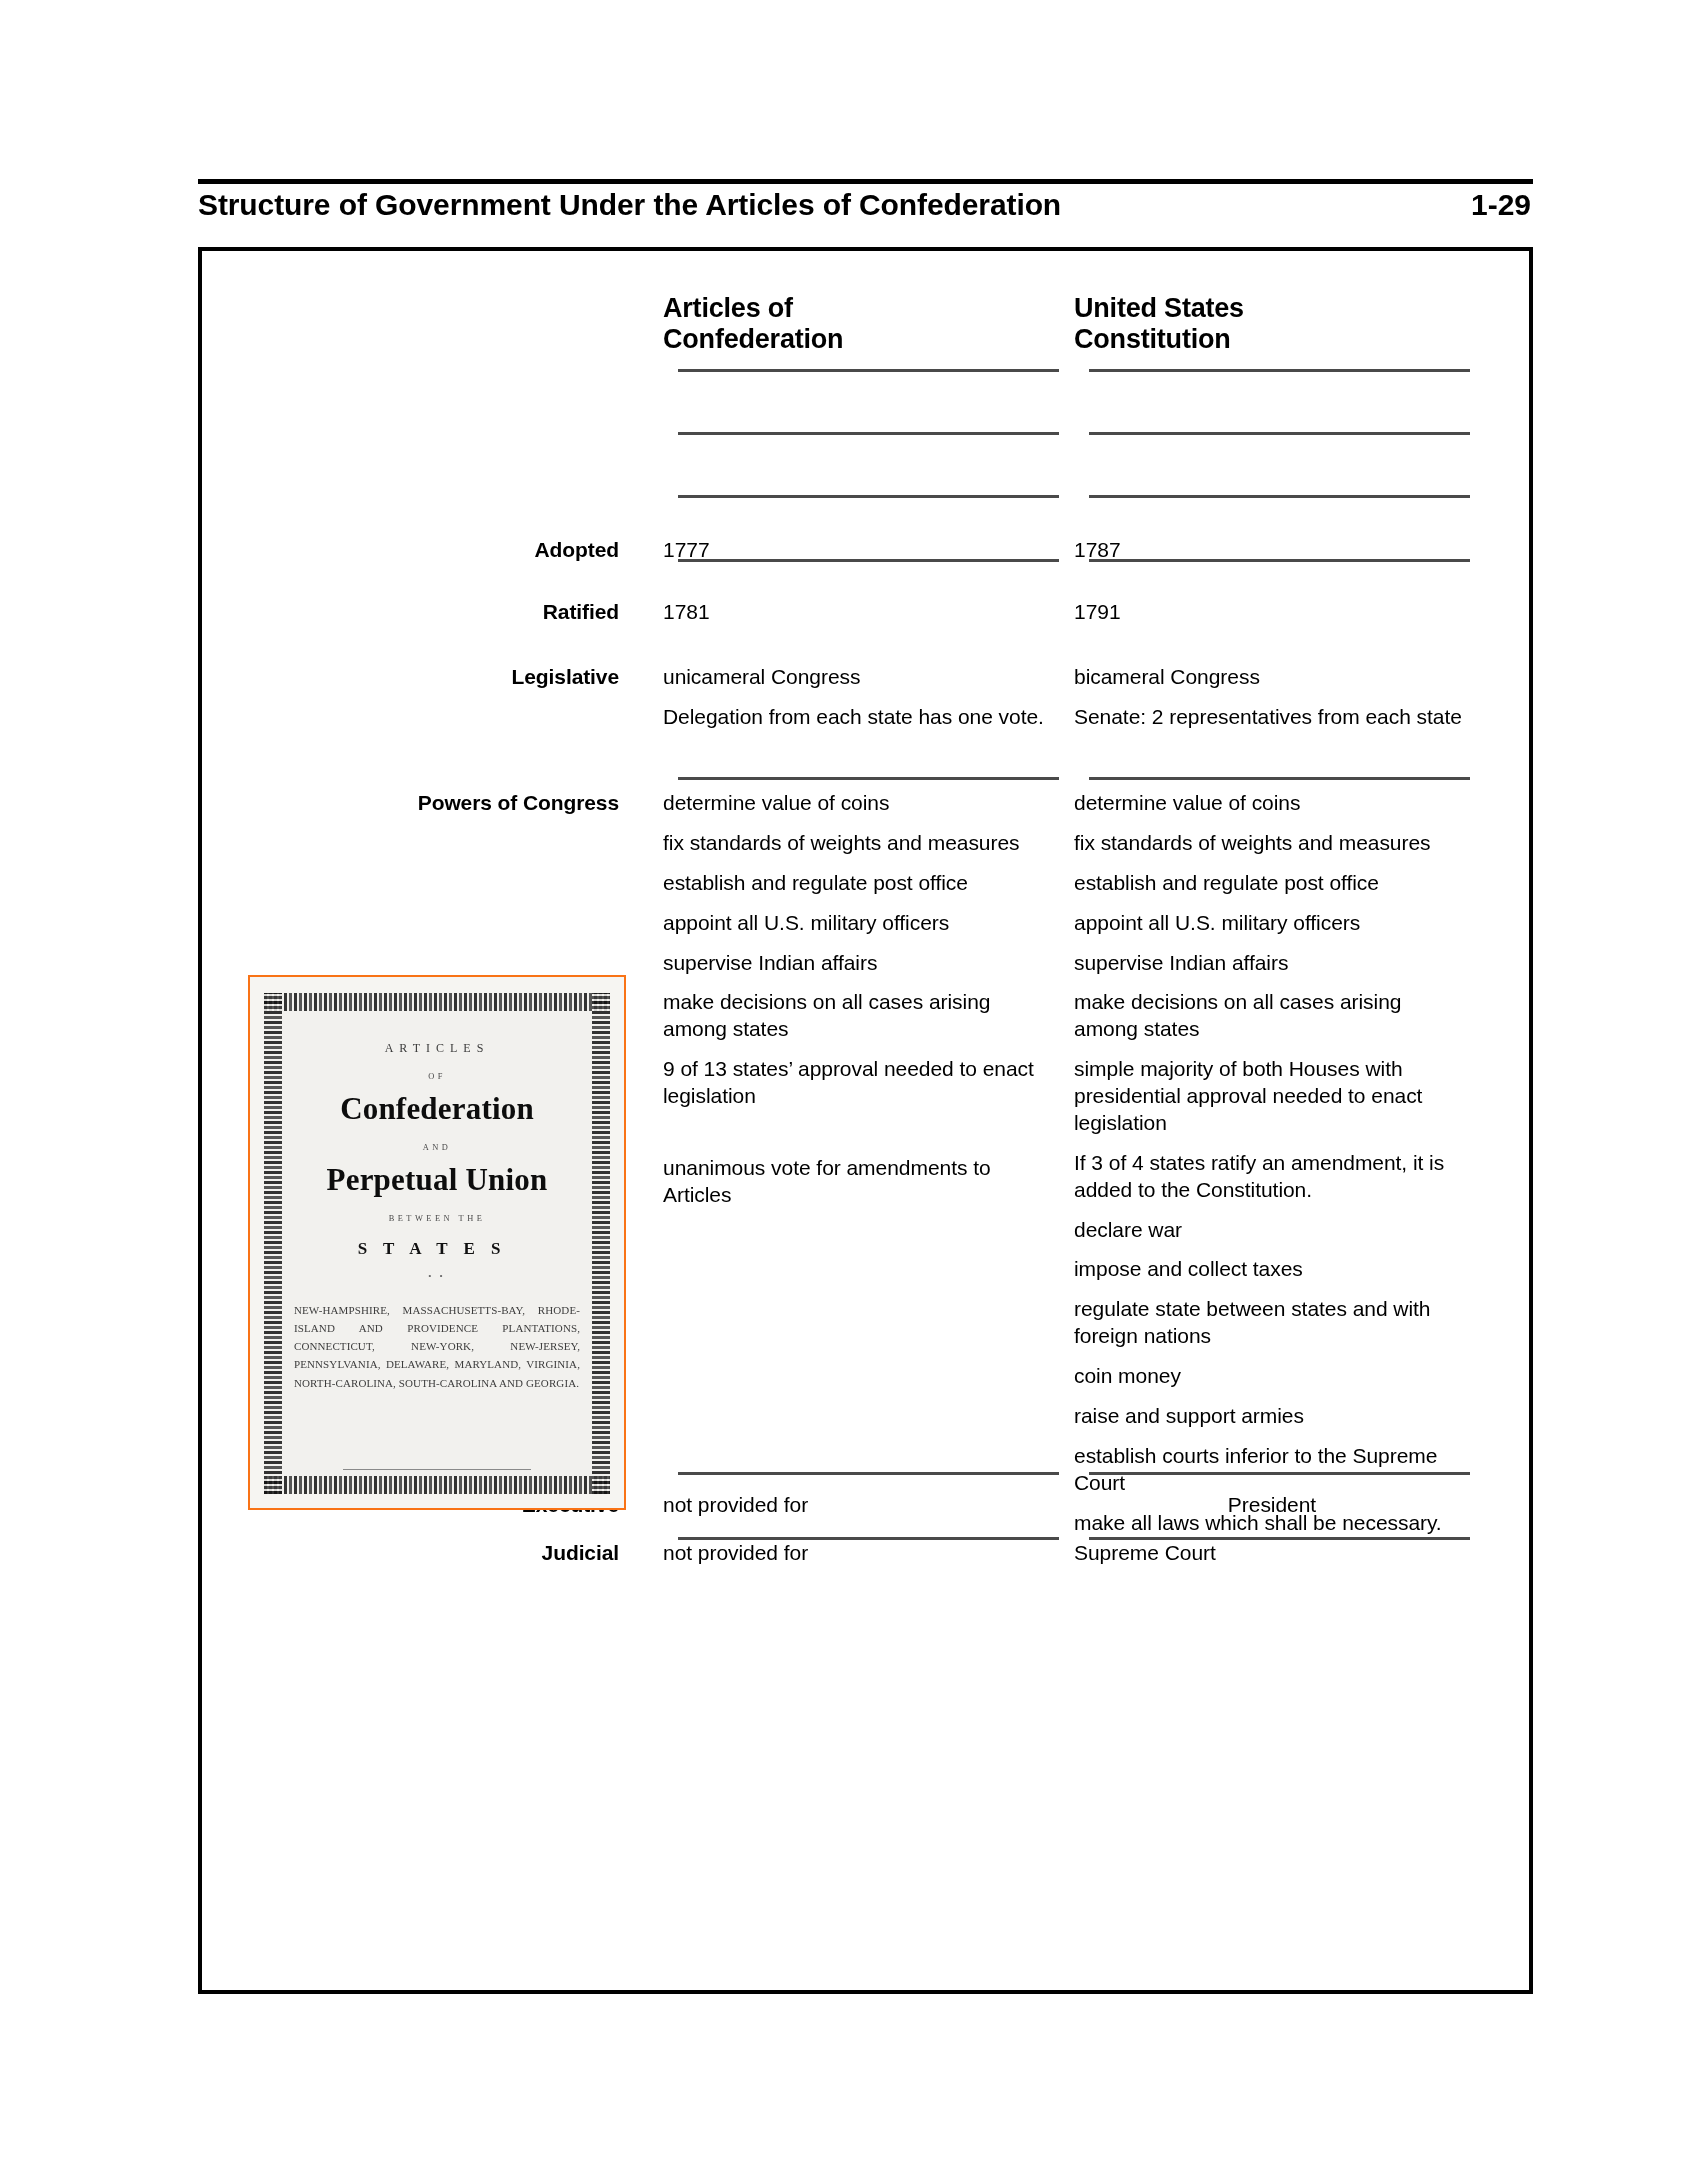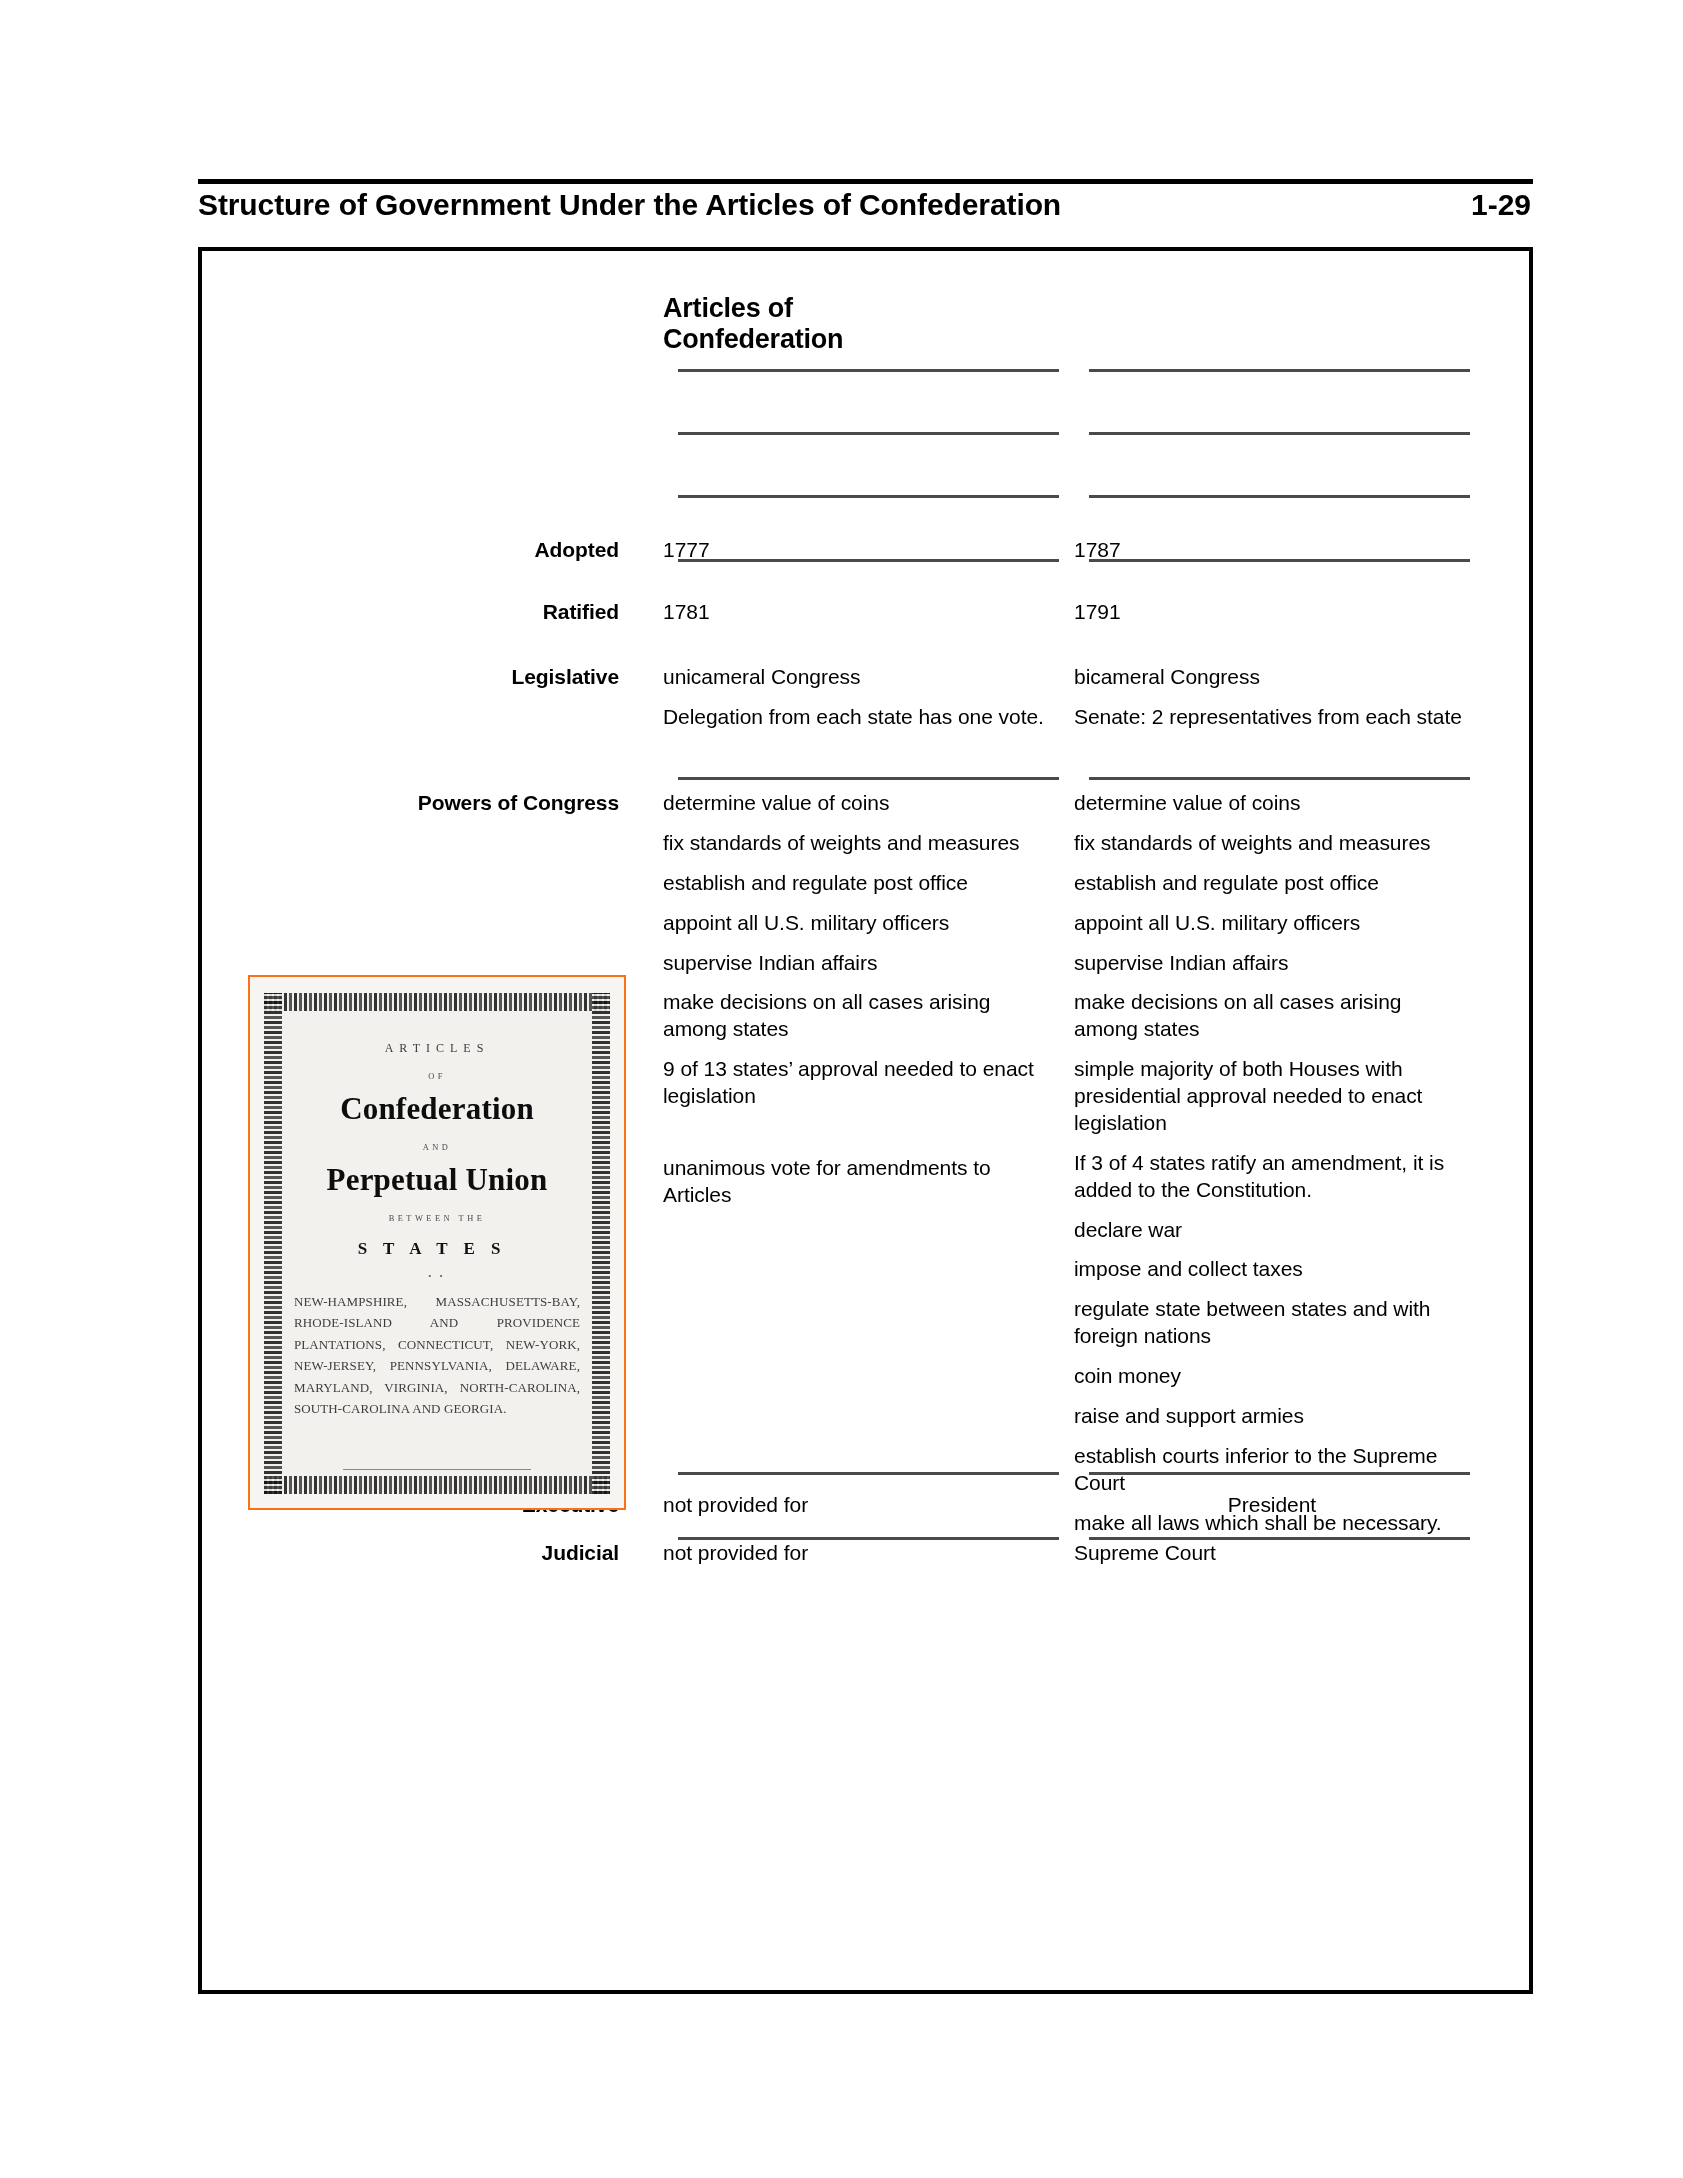--- a/index.html
+++ b/index.html
@@ -199,26 +199,26 @@
     margin-top: 16px;
     color: #111;
   }
   .il-dots {
     font-size: 9px;
     letter-spacing: 3px;
     color: #666;
     margin-top: 12px;
   }
   .il-list {
-    font-size: 13px;
+    font-size: 11px;
     line-height: 1.65;
     letter-spacing: 0.1px;
     color: #3d3d3d;
     text-align: justify;
-    margin-top: 10px;
+    margin-top: 20px;
     padding: 0 4px;
     filter: blur(0.2px);
   }
   .il-footrule {
     position: absolute;
     left: 18%;
     right: 18%;
     bottom: 2px;
     height: 1px;
     background: #8a8a8a;
@@ -235,20 +235,24 @@
     <div class="header-page">1-29</div>
   </div>
 
   <div class="frame"></div>
 
   <div class="table">
 
     <div class="cell col-a colhead" style="top:46px;">
       <div>Articles of</div>
       <div>Confederation</div>
+    </div>
+    <div class="cell col-b colhead" style="top:46px;">
+      <div>United States</div>
+      <div>Constitution</div>
     </div>
 
     <div class="rule" style="left:480px; top:122px; width:381px;"></div>
     <div class="rule" style="left:891px; top:122px; width:381px;"></div>
 
     <div class="cell col-label rowlabel" style="top:290px; left:0; width:421px;">Adopted</div>
     <div class="cell col-a body-text" style="top:290px;">
       <div class="item">1777</div>
     </div>
     <div class="cell col-b body-text" style="top:290px;">

